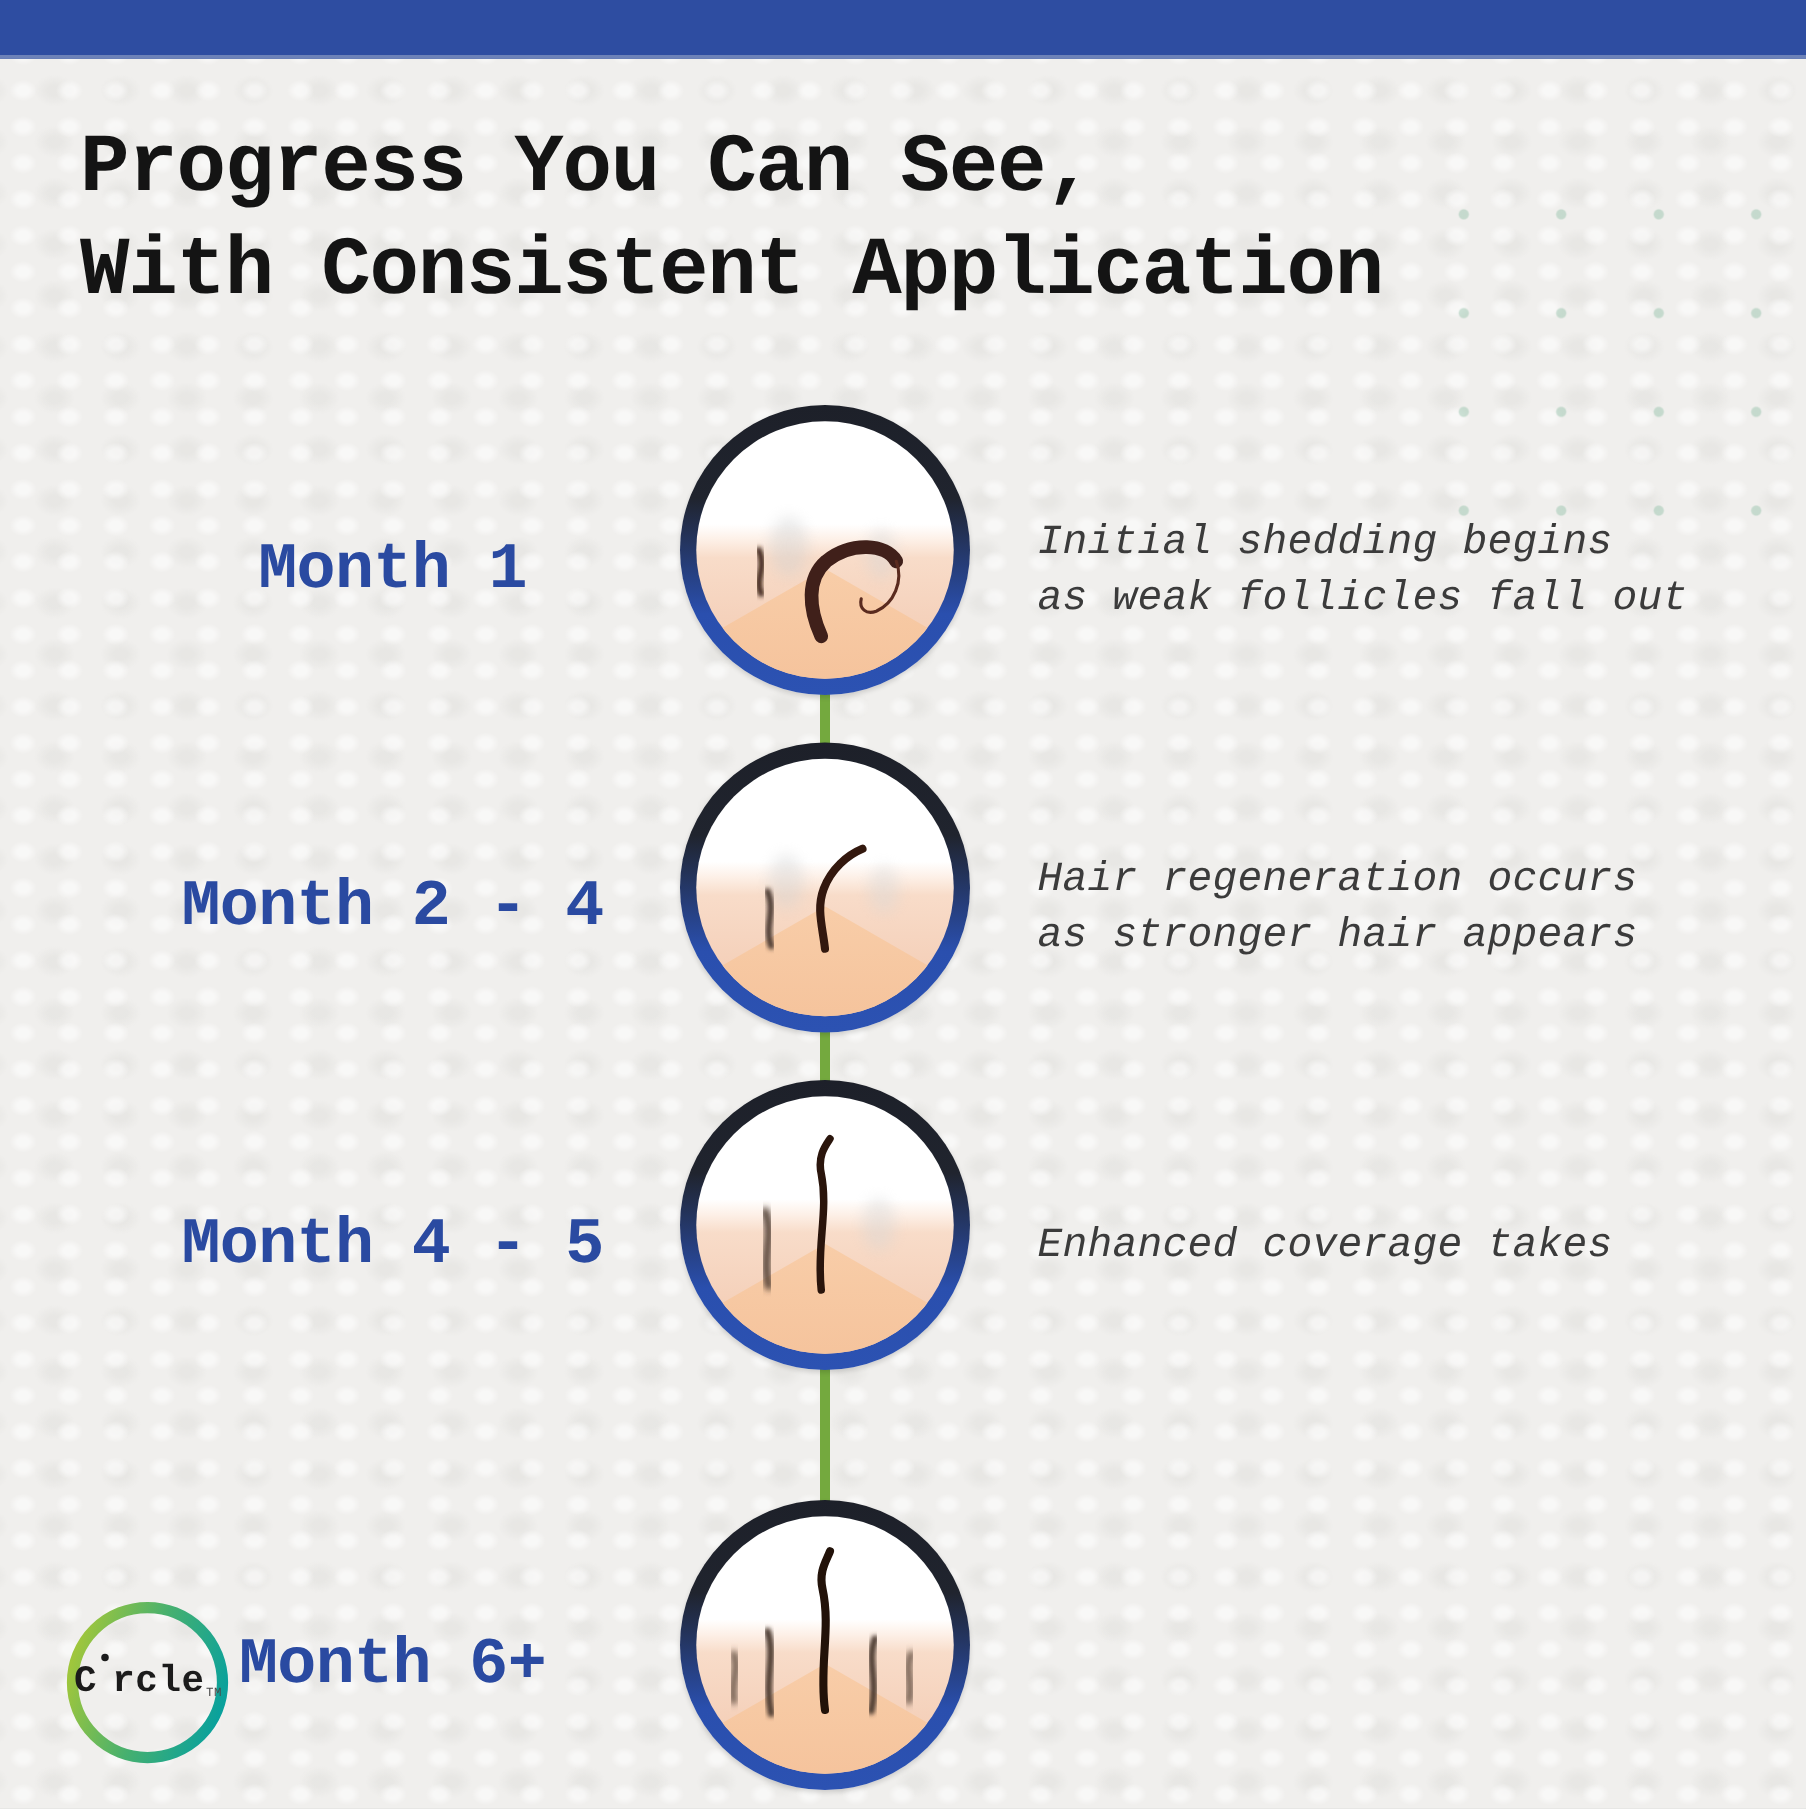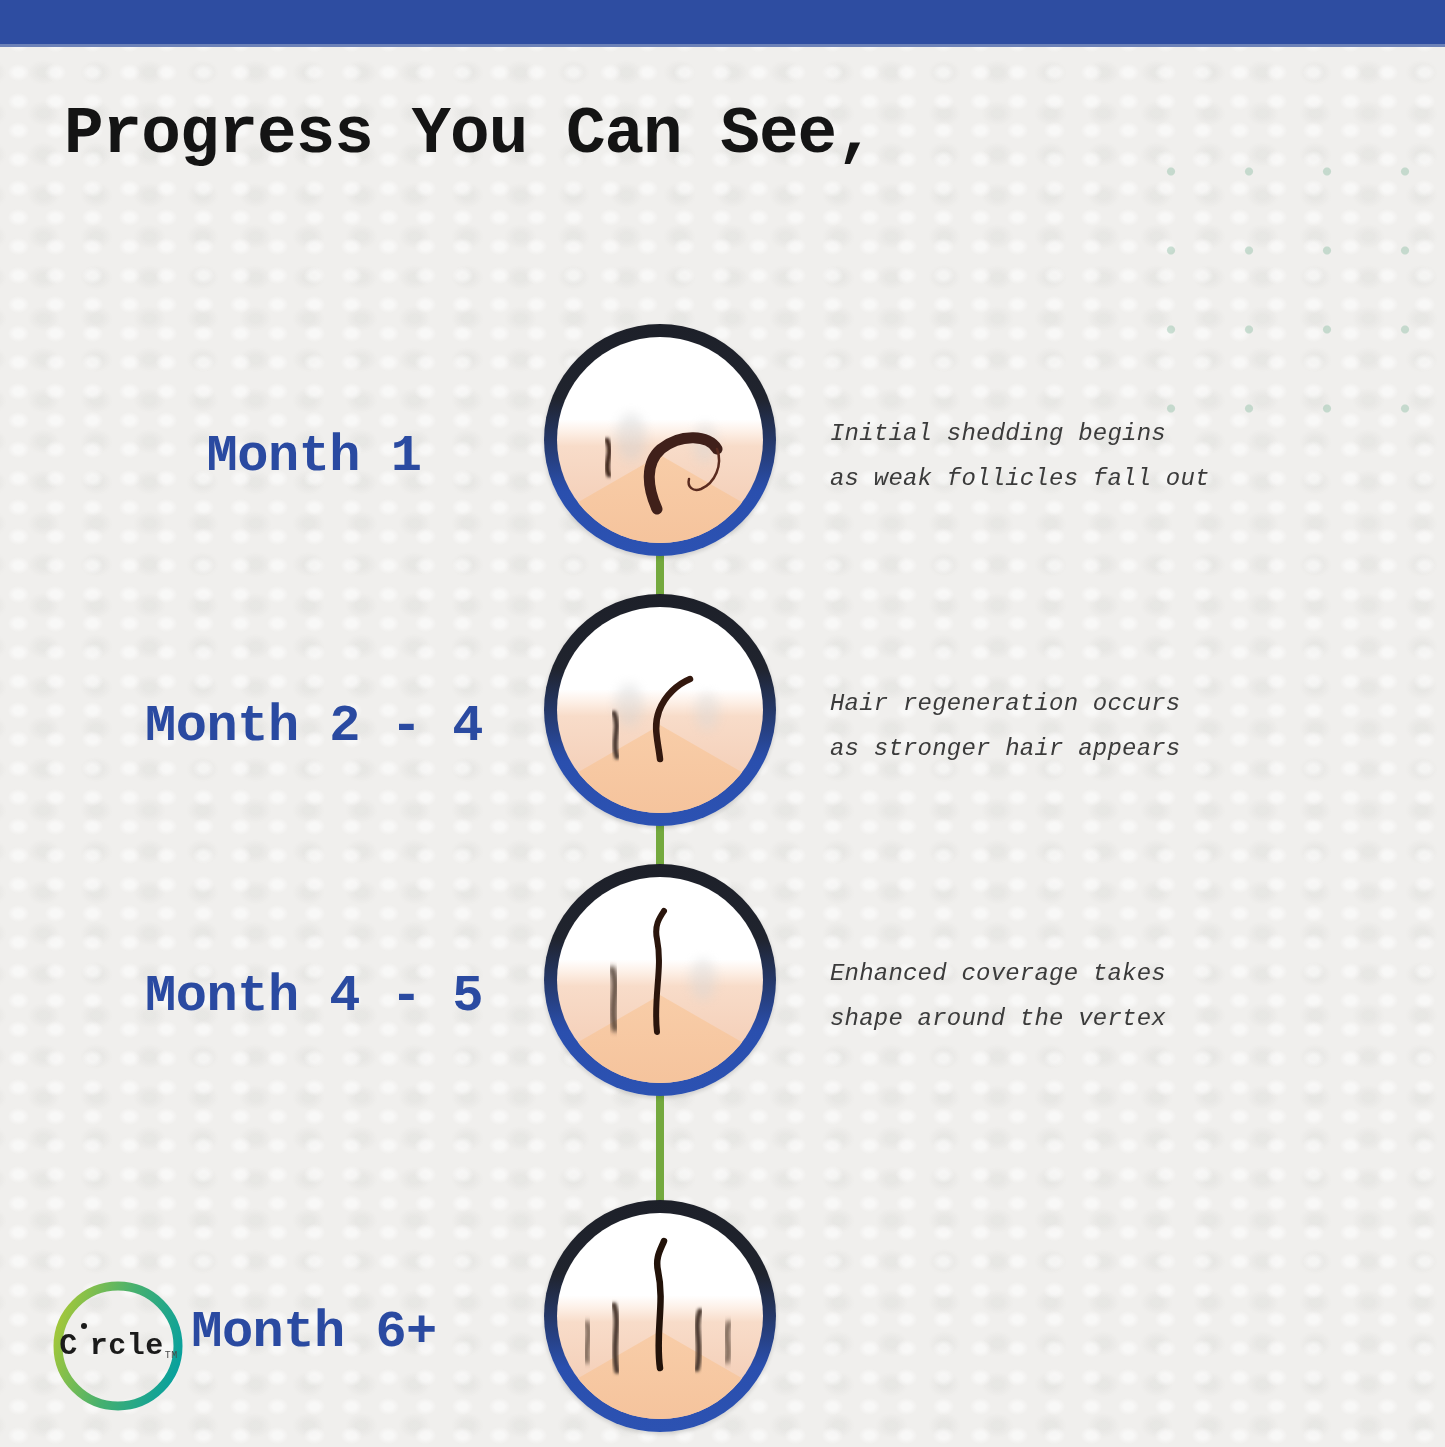--- a/index.html
+++ b/index.html
@@ -62,21 +62,21 @@
   }
   .wedge{
     position:absolute;left:-12px;right:-12px;top:118px;bottom:-4px;
     background:linear-gradient(180deg,#f8cda8 0%,#f5c39c 100%);
     clip-path:polygon(50% 0%, 100% 72%, 100% 100%, 0% 100%, 0% 72%);
   }
   .ill svg{position:absolute;left:0;top:0;}
   .desc{
     position:absolute;left:830px;width:575px;
     top:50%;transform:translateY(calc(-50% + 16px));
-    font-size:24px;line-height:45px;font-style:italic;color:#3b3b3b;
+    font-size:33px;line-height:45px;font-style:italic;color:#3b3b3b;
     letter-spacing:0.2px;
   }
   .desc span{display:block;}
   .logo{
     position:absolute;left:52px;top:1280px;width:132px;height:132px;
   }
   .logo-text{
     position:absolute;left:0;top:0;width:132px;height:132px;
     display:flex;align-items:center;justify-content:center;
     font-size:30px;font-weight:bold;color:#1b1b1b;letter-spacing:0.5px;
@@ -113,20 +113,21 @@
   </defs>
 </svg>
 
 <div class="canvas">
 
   <div class="topbar"></div>
   <div class="dots"></div>
 
   <h1 class="title">
     <span>Progress You Can See,</span>
+    <span>With Consistent Application</span>
   </h1>
 
   <div class="connector"></div>
 
   <section class="row row1">
     <div class="month-label">Month 1</div>
     <div class="stage-circle">
       <div class="ill">
         <div class="wedge"></div>
         <svg width="206" height="206" viewBox="0 0 206 206">
@@ -170,21 +171,20 @@
         <div class="wedge"></div>
         <svg width="206" height="206" viewBox="0 0 206 206">
           <ellipse cx="146" cy="102" rx="13" ry="21" fill="#d6d6d6" opacity="0.4" filter="url(#blurC)"></ellipse>
           <path d="M 58 152 C 52 126 63 112 55 92" fill="none" stroke="#4a392e" stroke-width="6" stroke-linecap="round" filter="url(#blurB)"></path>
           <path d="M 100 155 C 96 120 106 92 100 62 C 97 48 103 40 107 34" fill="none" stroke="#2a150c" stroke-width="6" stroke-linecap="round"></path>
         </svg>
       </div>
     </div>
     <div class="desc">
       <span>Enhanced coverage takes</span>
-      <span>shape around the vertex</span>
     </div>
   </section>
 
   <section class="row row4">
     <div class="month-label">Month 6+</div>
     <div class="stage-circle">
       <div class="ill">
         <div class="wedge"></div>
         <svg width="206" height="206" viewBox="0 0 206 206">
           <path d="M 30 148 C 27 132 35 124 30 110" fill="none" stroke="#5a463a" stroke-width="5" stroke-linecap="round" filter="url(#blurB)"></path>

